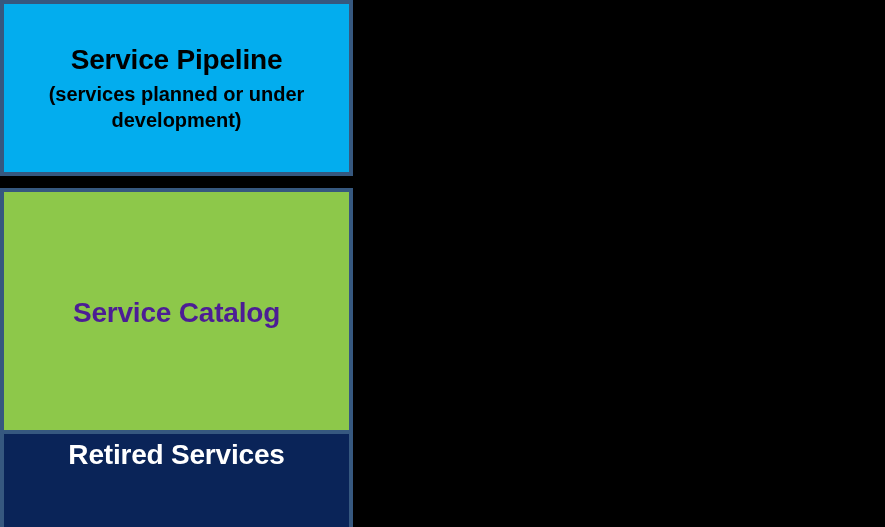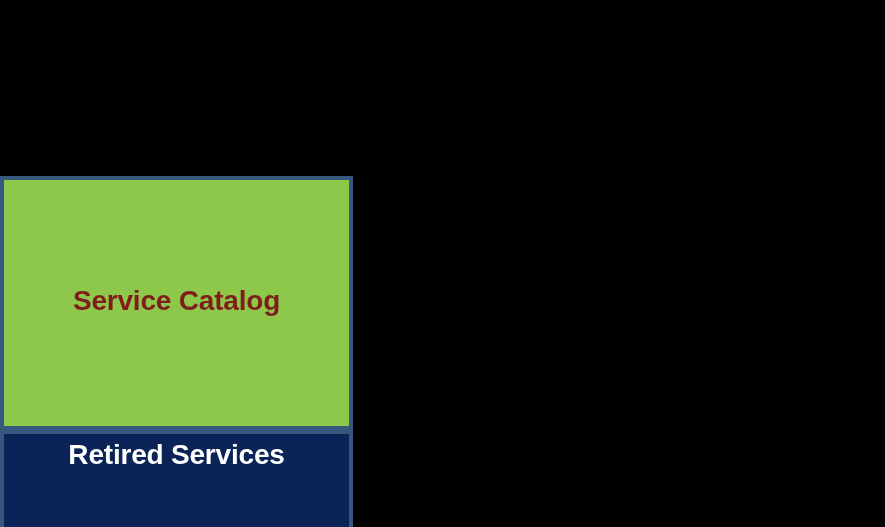--- a/index.html
+++ b/index.html
@@ -70,24 +70,24 @@
   #tier-pipeline {
     top: 0px;
     height: 176px;
     background: #03ADEE;
     color: #000000;
   }
   #tier-pipeline .tier-title { margin-bottom: 4px; }
 
   
   #tier-catalog {
-    top: 176px;
+    top: 188px;
     height: 254px;
     background: #8DC84A;
-    color: #7f1d1d;
+    color: #4c1d95;
   }
   #tier-catalog .tier-title { margin-bottom: 4px; }
 
   
   #tier-retired {
     top: 430px;
     height: 101px;
     background: #0A2458;
     color: #FFFFFF;
     justify-content: flex-start;
@@ -105,20 +105,24 @@
     background: #000000;
   }
 </style>
 </head>
 <body>
 
 <div id="canvas">
 
   <div class="portfolio-stack">
 
+    <div class="tier" id="tier-pipeline">
+      <div class="tier-title">Service Pipeline</div>
+      <div class="tier-subtitle">(services planned or under development)</div>
+    </div>
 
     <div class="tier" id="tier-catalog">
       <div class="tier-title">Service Catalog</div>
     </div>
 
     <div class="tier" id="tier-retired">
       <div class="tier-title">Retired Services</div>
     </div>
 
   </div>

